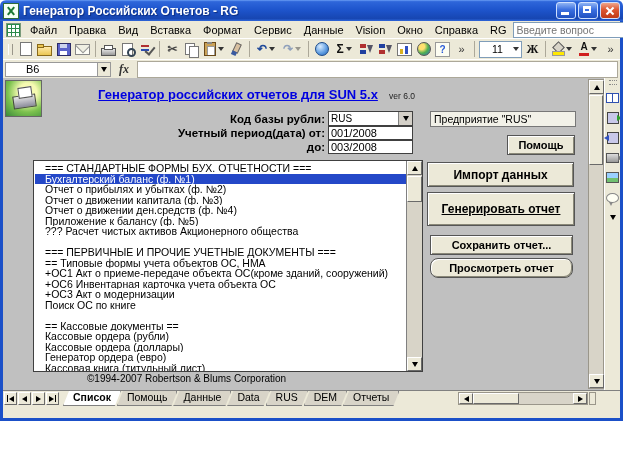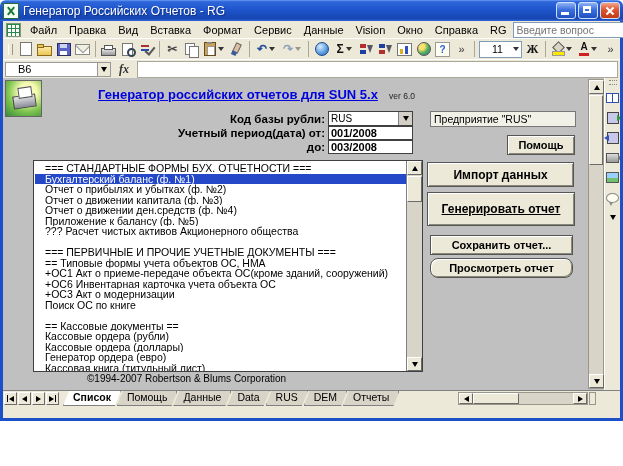--- a/index.html
+++ b/index.html
@@ -5,21 +5,21 @@
   html,body{margin:0;padding:0;}
   body{width:623px;height:466px;background:#fff;font-family:"Liberation Sans",sans-serif;position:relative;overflow:hidden;-webkit-font-smoothing:none;}
   .xlwin{position:absolute;left:0;top:0;width:623px;height:421px;}
   
   .titlebar{position:absolute;left:0;top:0;width:623px;height:21px;box-sizing:border-box;
     background:linear-gradient(180deg,#6a9ef5 0%,#2e66da 8%,#1e55cd 45%,#1746b2 88%,#2e66da 100%);
     border-radius:6px 6px 0 0;display:flex;align-items:center;padding:0 3px;}
   .xl-icon{width:14px;height:14px;background:#f4fff4;border:1px solid #2c6a3c;position:relative;flex:0 0 auto;}
   .xl-icon::before,.xl-icon::after{content:"";position:absolute;left:6px;top:2px;width:2px;height:10px;background:#1d7a35;}
   .xl-icon::before{transform:rotate(40deg);} .xl-icon::after{transform:rotate(-40deg);}
-  .tb-title{flex:1;color:#fff;font-weight:normal;font-size:12px;padding-left:4px;text-shadow:1px 1px 1px #0b2c7e;white-space:nowrap;overflow:hidden;}
+  .tb-title{flex:1;color:#fff;font-weight:bold;font-size:12px;padding-left:4px;text-shadow:1px 1px 1px #0b2c7e;white-space:nowrap;overflow:hidden;}
   .wbtn{width:20px;height:17px;border-radius:3px;border:1px solid #cfe0ff;margin-left:2px;position:relative;flex:0 0 auto;box-sizing:border-box;}
   .wbtn.min,.wbtn.max{background:linear-gradient(180deg,#8fb4f4,#3b6fe0 45%,#1f50c0);}
   .wbtn.min::after{content:"";position:absolute;left:4px;bottom:3px;width:8px;height:3px;background:#fff;}
   .wbtn.max::after{content:"";position:absolute;left:4px;top:3px;width:8px;height:7px;border:2px solid #fff;border-top-width:3px;box-sizing:border-box;}
   .wbtn.close{background:linear-gradient(180deg,#f0a68c,#dd5630 45%,#c03a16);}
   .wbtn.close::before,.wbtn.close::after{content:"";position:absolute;left:8px;top:3px;width:2px;height:10px;background:#fff;}
   .wbtn.close::before{transform:rotate(45deg);} .wbtn.close::after{transform:rotate(-45deg);}
   
   .winbody{position:absolute;left:0;top:21px;width:623px;height:400px;box-sizing:border-box;
     border-left:3px solid #1b50c8;border-right:3px solid #1b50c8;border-bottom:3px solid #1b50c8;background:#ece9d8;}
@@ -76,38 +76,38 @@
   .sizebox .dda{margin-left:auto;margin-right:2px;}
   .boldg{font-size:12px;font-weight:bold;color:#111;font-family:"Liberation Serif",serif;}
   .i-fill{width:12px;height:13px;position:relative;}
   .i-fill::before{content:"";position:absolute;left:2px;top:0;width:7px;height:7px;background:#d8d4c8;border:1px solid #555;transform:rotate(45deg);}
   .i-fill::after{content:"";position:absolute;left:0;bottom:0;width:11px;height:3px;background:#ffe800;border:1px solid #999;}
   .fc{display:flex;flex-direction:column;align-items:center;line-height:1;}
   .fc .l{font-size:10px;font-weight:bold;color:#111;}
   .fc .bar{width:10px;height:3px;background:#d02020;margin-top:1px;}
   
   .fbar{height:18px;display:flex;align-items:center;border-top:1px solid #fff;padding-left:2px;}
-  .namebox{width:92px;height:15px;background:#fff;border:1px solid #999;border-right:none;font-size:11px;display:flex;align-items:center;padding-left:12px;box-sizing:border-box;}
+  .namebox{width:92px;height:15px;background:#fff;border:1px solid #999;border-right:none;font-size:11px;display:flex;align-items:center;padding-left:20px;box-sizing:border-box;}
   .namedrop{width:14px;height:15px;background:#ece9d8;border:1px solid #999;display:flex;align-items:center;justify-content:center;box-sizing:border-box;}
   .fx{font-family:"Liberation Serif",serif;font-style:italic;font-weight:bold;font-size:12px;color:#333;padding:0 8px;}
   .ffield{flex:1;height:15px;background:#fff;border:1px solid #aca899;margin-right:2px;}
   
   .sheet{position:relative;height:312px;background:#c0c0c0;overflow:hidden;}
   .logo{position:absolute;left:2px;top:2px;width:35px;height:35px;border:1px solid #666;
     background:radial-gradient(circle at 62% 32%,#f6fab2 0 28%,#7cc24e 62%,#3a8a3a);}
   .logo::before{content:"";position:absolute;left:7px;top:14px;width:21px;height:11px;background:linear-gradient(#e8e8e8,#8a8a9a);border:1px solid #444;transform:rotate(-8deg);}
   .logo::after{content:"";position:absolute;left:12px;top:6px;width:12px;height:9px;background:#fff;border:1px solid #555;transform:rotate(-8deg);}
   .ftitle{position:absolute;left:95px;top:9px;width:280px;text-align:center;font-size:13px;font-weight:bold;color:#0000e0;text-decoration:underline;white-space:nowrap;}
   .fver{position:absolute;left:386px;top:13px;font-size:8.5px;color:#222;}
   .flabel{position:absolute;width:222px;left:100px;text-align:right;font-size:11.5px;font-weight:bold;white-space:nowrap;}
   .combo{position:absolute;left:325px;top:33px;width:85px;height:15px;background:#fff;border:1px solid #404040;box-sizing:border-box;display:flex;align-items:center;}
   .combo .val{flex:1;font-size:10px;padding-left:2px;}
   .combo .btn{width:13px;height:13px;background:#d4d0c8;border-left:1px solid #808080;display:flex;align-items:center;justify-content:center;}
   .entbox{position:absolute;left:427px;top:33px;width:146px;height:16px;background:#f2f1e8;border:1px solid #777;box-sizing:border-box;font-size:10.5px;display:flex;align-items:center;padding-left:3px;}
-  .pinput{position:absolute;left:325px;width:85px;height:14px;background:#fff;border:1px solid #404040;box-sizing:border-box;font-size:11px;font-weight:bold;font-family:"Liberation Sans",sans-serif;padding:0 0 0 2px;}
+  .pinput{position:absolute;left:325px;width:85px;height:14px;background:#fff;border:1px solid #404040;box-sizing:border-box;font-size:11px;font-weight:normal;font-family:"Liberation Sans",sans-serif;padding:0 0 0 2px;}
   .btn3d{background:#ece9d8;border:1px solid #555;box-shadow:inset 1px 1px 0 #fff,inset -1px -1px 0 #8a8878;color:#000;font-weight:bold;display:flex;align-items:center;justify-content:center;box-sizing:border-box;position:absolute;white-space:nowrap;}
   .helpbtn{left:504px;top:57px;width:68px;height:20px;font-size:11px;}
   .impbtn{left:424px;top:84px;width:147px;height:25px;font-size:12px;}
   .genbtn{left:424px;top:114px;width:148px;height:34px;font-size:12px;text-decoration:underline;}
   .savbtn{left:427px;top:157px;width:143px;height:20px;font-size:11px;}
   .viewbtn{left:427px;top:180px;width:143px;height:20px;font-size:11px;border-radius:8px;}
   .listbox{position:absolute;left:30px;top:82px;width:390px;height:212px;background:#fff;border:1px solid #404040;box-sizing:border-box;overflow:hidden;}
   .litems{position:absolute;left:1px;top:2px;right:16px;font-size:10.5px;line-height:10.5px;white-space:nowrap;}
   .li{height:10.5px;padding-left:10px;overflow:hidden;color:#000;}
   .li.sel{background:#2448c8;color:#fff;}

